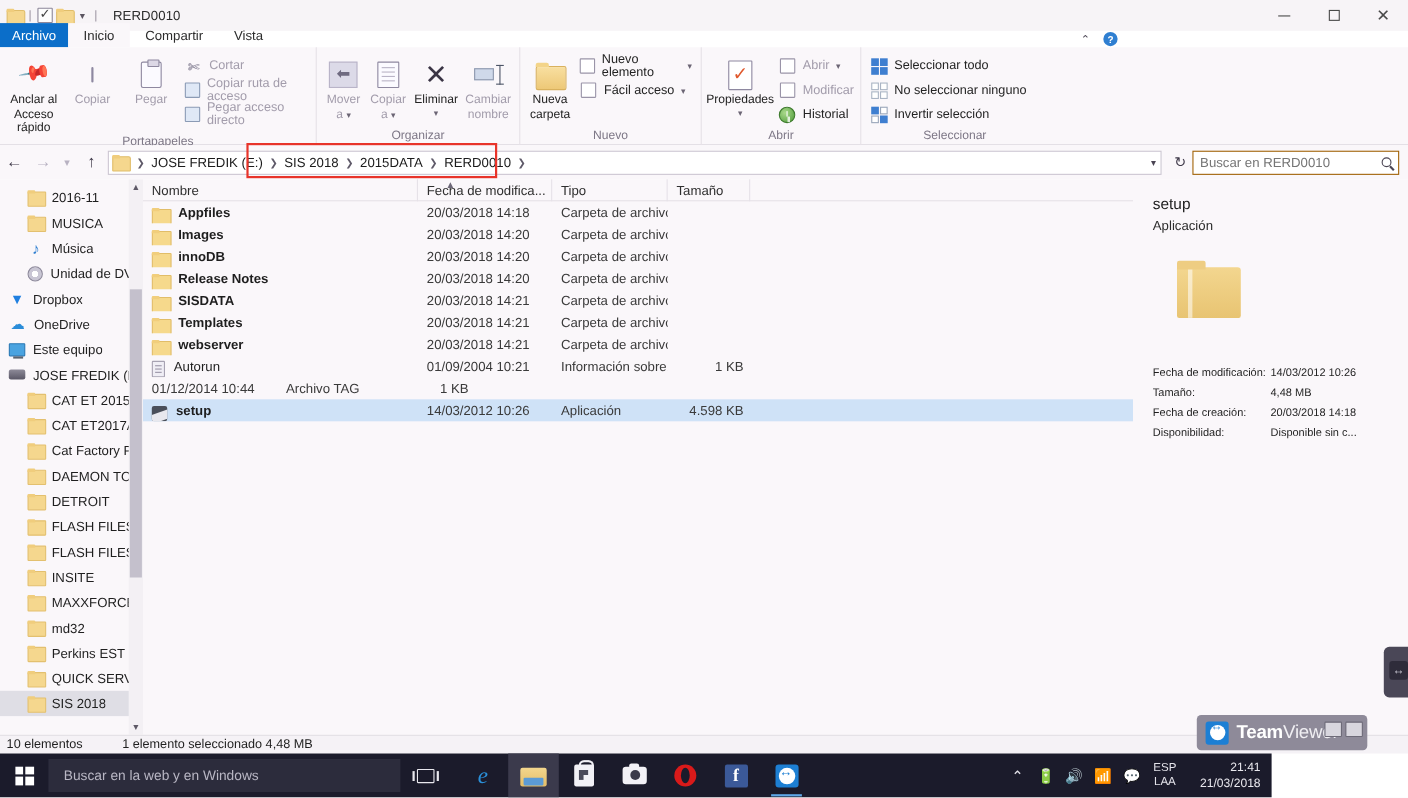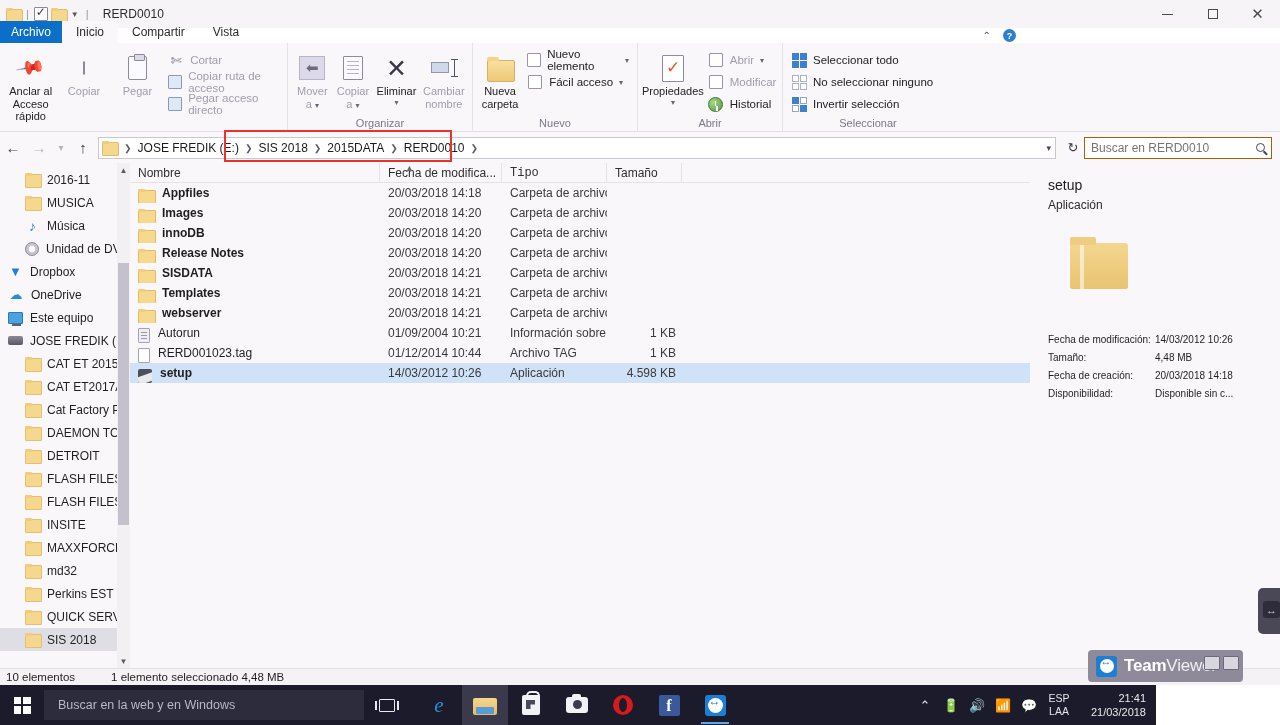--- a/index.html
+++ b/index.html
@@ -298,21 +298,21 @@
   .colhead {
     height: 20px; display: flex; align-items: center; position: relative;
     border-bottom: 1px solid #e6e2e8;
   }
   .col {
     font-size: 12px; color: #2f2f2f; padding-left: 8px; height: 20px; line-height: 20px;
     border-right: 1px solid #e6e2e8; white-space: nowrap; overflow: hidden;
   }
   .col.c-name { width: 250px; }
   .col.c-date { width: 122px; }
-  .col.c-type { width: 105px; font-family: Liberation Mono, monospace; }
+  .col.c-type { width: 105px; }
   .col.c-size { width: 75px; }
   .sortmark {
     position: absolute; left: 275px; top: 0px; font-size: 9px; color: #6d6878;
   }
   .row {
     height: 20px; display: flex; align-items: center; font-size: 12px; color: #1e1e1e;
   }
   .row.selected { background: #cfe2f7; }
   .cell { height: 20px; line-height: 20px; white-space: nowrap; overflow: hidden; }
   .cell.c-name { width: 250px; padding-left: 8px; display: flex; align-items: flex-end; gap: 8px; font-weight: bold; }
@@ -604,20 +604,21 @@
             <span>Copiar ruta de acceso</span>
           </div>
           <div class="smallbtn dim">
             <span class="sico">
                 <span class="mini-doc blue"></span>
               </span>
             <span>Pegar acceso directo</span>
           </div>
         </div>
       </div>
+      <div class="rgroup-title">Portapapeles</div>
     </div>
 
     <div class="rgroup" style="width:185px">
       <div class="rgroup-body">
         <div class="bigbtn dim" style="width:42px">
           <span class="glyph">
               <span class="mover-arrow">⬅</span>
             </span>
           <span>Mover</span>
           <span><span>a</span> <span class="dropcaret">▾</span></span>
@@ -962,24 +963,20 @@
           <div class="row">
             <div class="cell c-name normal">
               <span class="fi-inf"></span>
               <span>Autorun</span>
             </div>
             <div class="cell c-date">01/09/2004 10:21</div>
             <div class="cell c-type">Información sobre...</div>
             <div class="cell c-size">1 KB</div>
           </div>
           <div class="row">
-            <div class="cell c-name normal">
-              <span class="fi-doc"></span>
-              <span>RERD001023.tag</span>
-            </div>
             <div class="cell c-date">01/12/2014 10:44</div>
             <div class="cell c-type">Archivo TAG</div>
             <div class="cell c-size">1 KB</div>
           </div>
           <div class="row selected">
             <div class="cell c-name">
               <span class="fi-app"></span>
               <span>setup</span>
             </div>
             <div class="cell c-date">14/03/2012 10:26</div>

